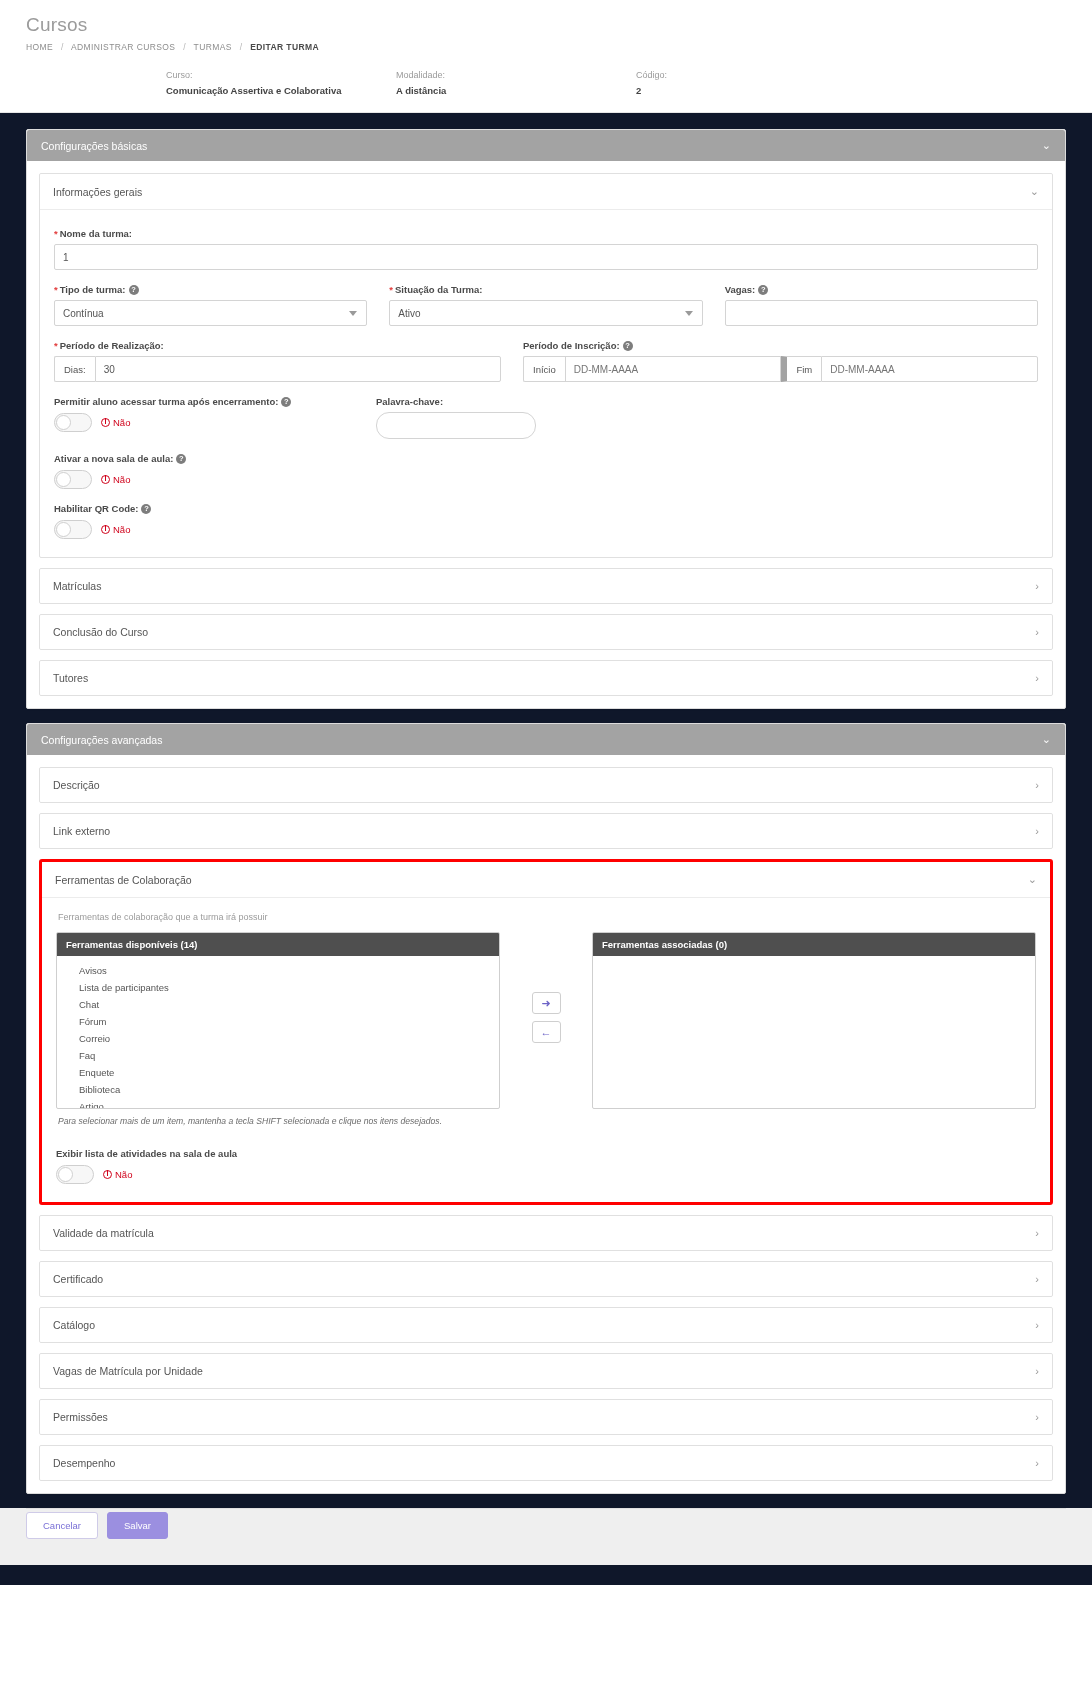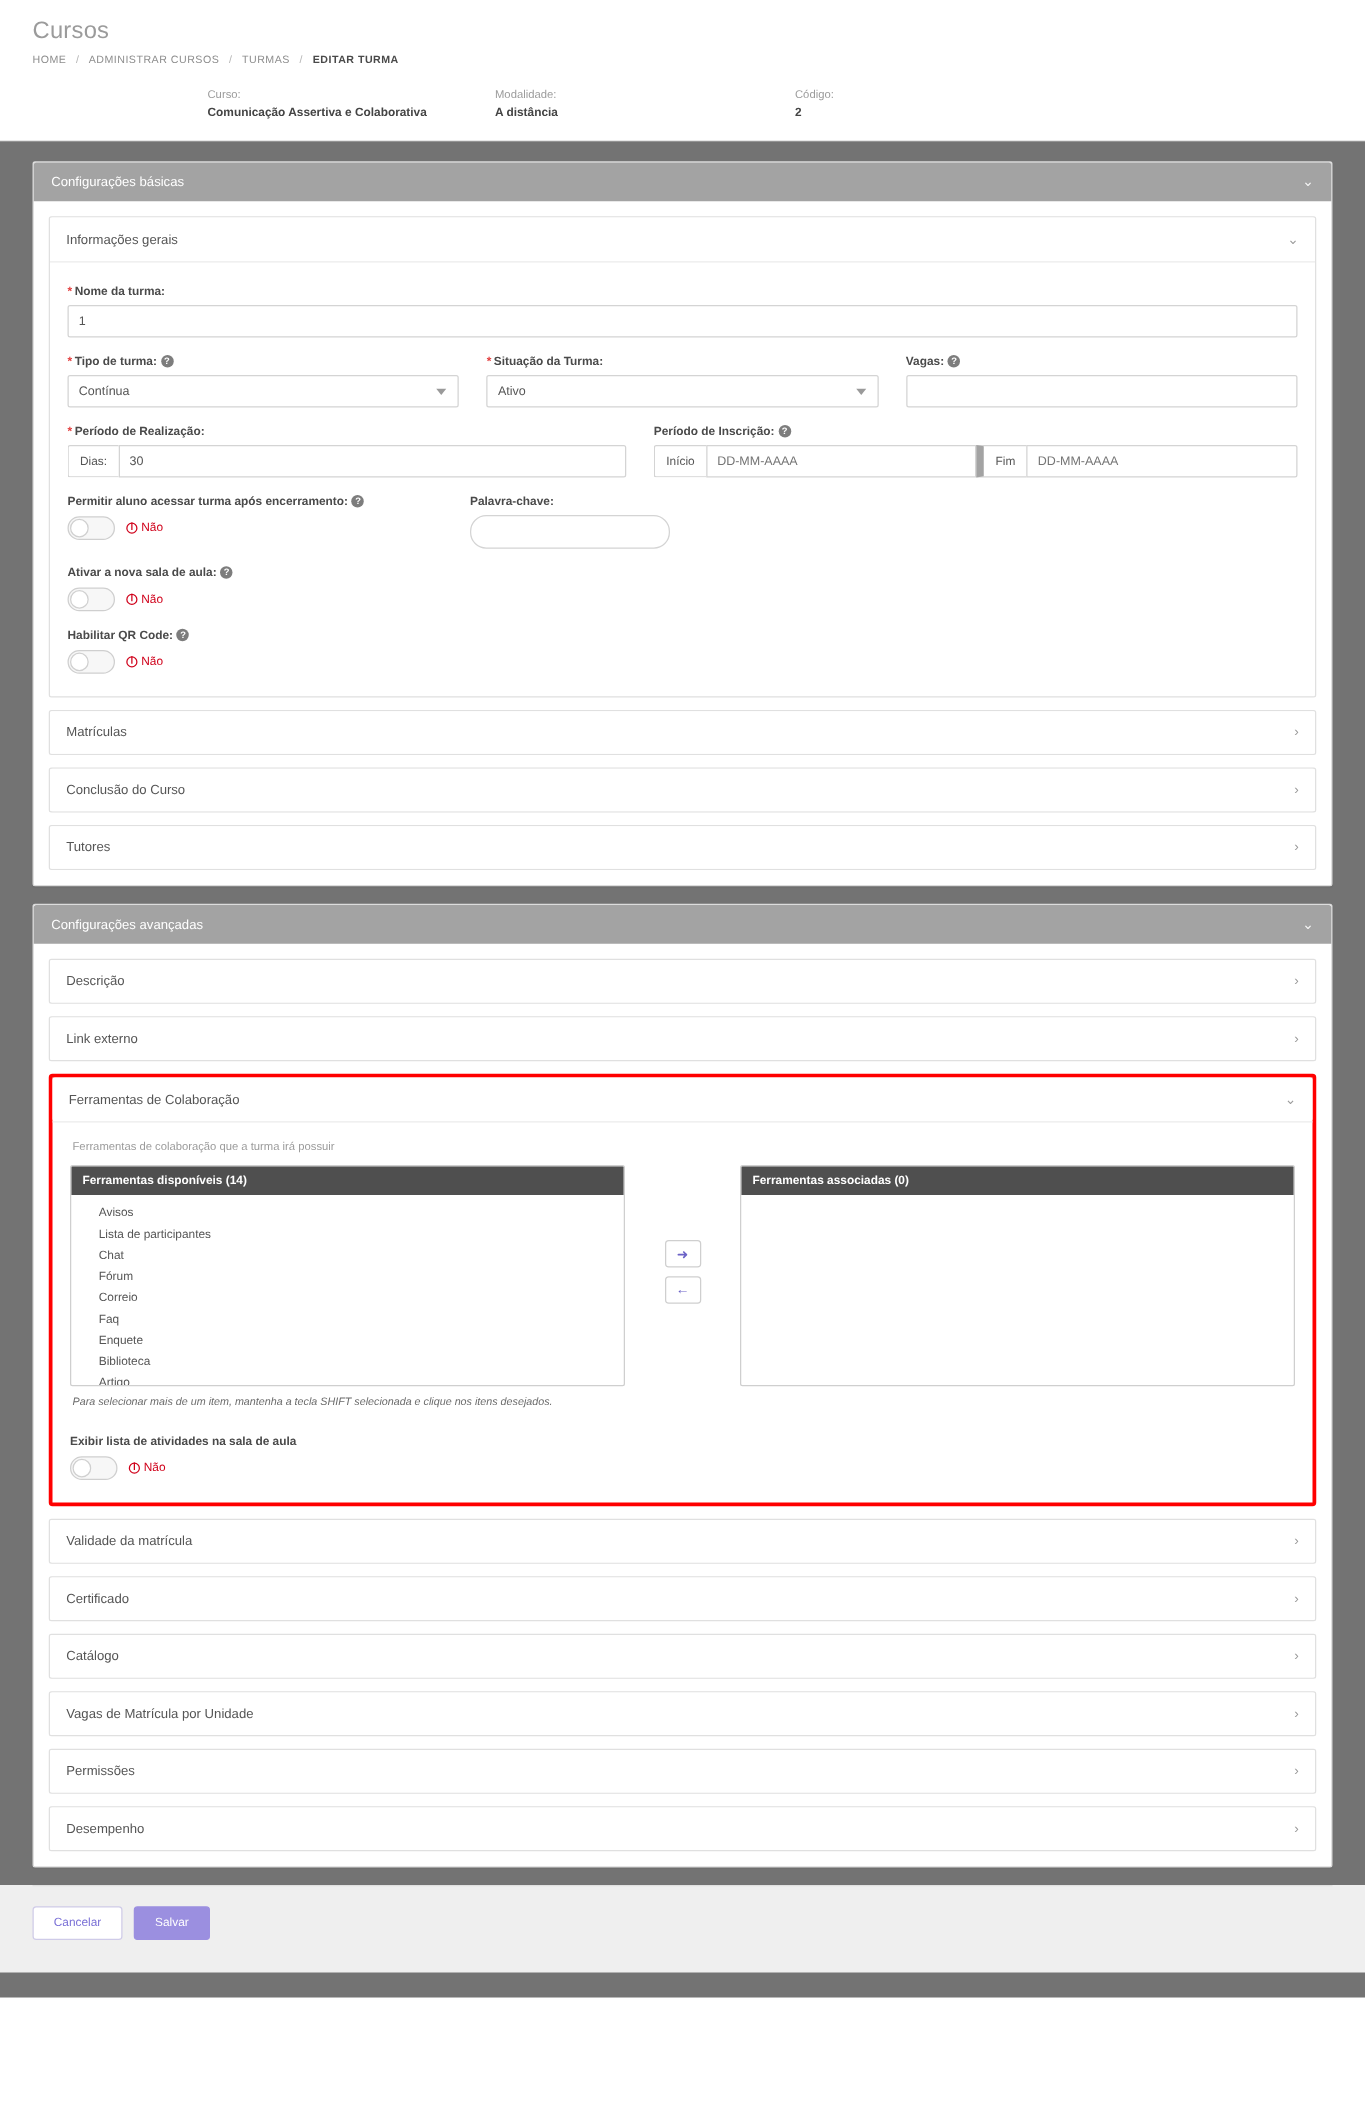--- a/index.html
+++ b/index.html
@@ -44,21 +44,21 @@
     border-bottom: 1px solid #e6e6e6;
   }
   .course-info .ci-block { margin-right: 80px; }
   .course-info .ci-block:nth-child(1) { width: 230px; margin-right: 0; }
   .course-info .ci-block:nth-child(2) { width: 240px; margin-right: 0; }
   .ci-label { font-size: 9px; color: #9b9b9b; margin-bottom: 5px; }
   .ci-value { font-size: 9.5px; color: #444; font-weight: bold; }
 
   
   .page-body {
-    background: #737373;
+    background: #0f172a;
     padding: 16px 0 20px 0;
   }
   .panel-outer {
     width: 1040px;
     margin: 0 auto 14px auto;
     background: #ffffff;
     border: 1px solid #dcdcdc;
     border-radius: 2px;
     box-shadow: 0 1px 1px rgba(0,0,0,.05);
   }
@@ -271,21 +271,21 @@
     font-size: 8.6px;
     font-style: italic;
     color: #6b6b6b;
     margin: 7px 0 0 2px;
   }
 
   
   .footer-bar {
     width: 1040px;
     margin: 0 auto;
-    padding: 16px 0 0 0;
+    padding: 3px 0 0 0;
     display: flex;
     gap: 9px;
     border-top: 1px solid #e0e0e0;
   }
   .btn {
     font-size: 9.5px;
     border-radius: 3px;
     padding: 7px 16px;
     cursor: pointer;
     font-family: "Liberation Sans", sans-serif;

